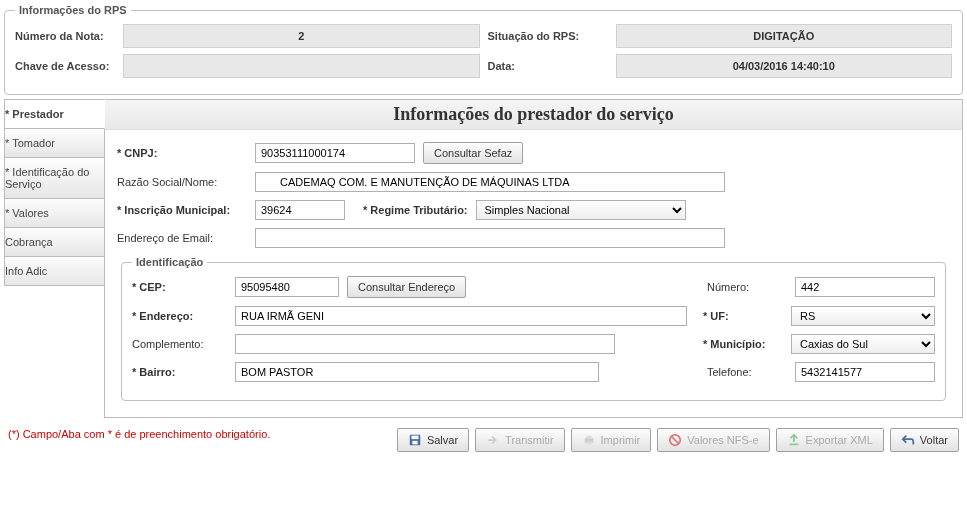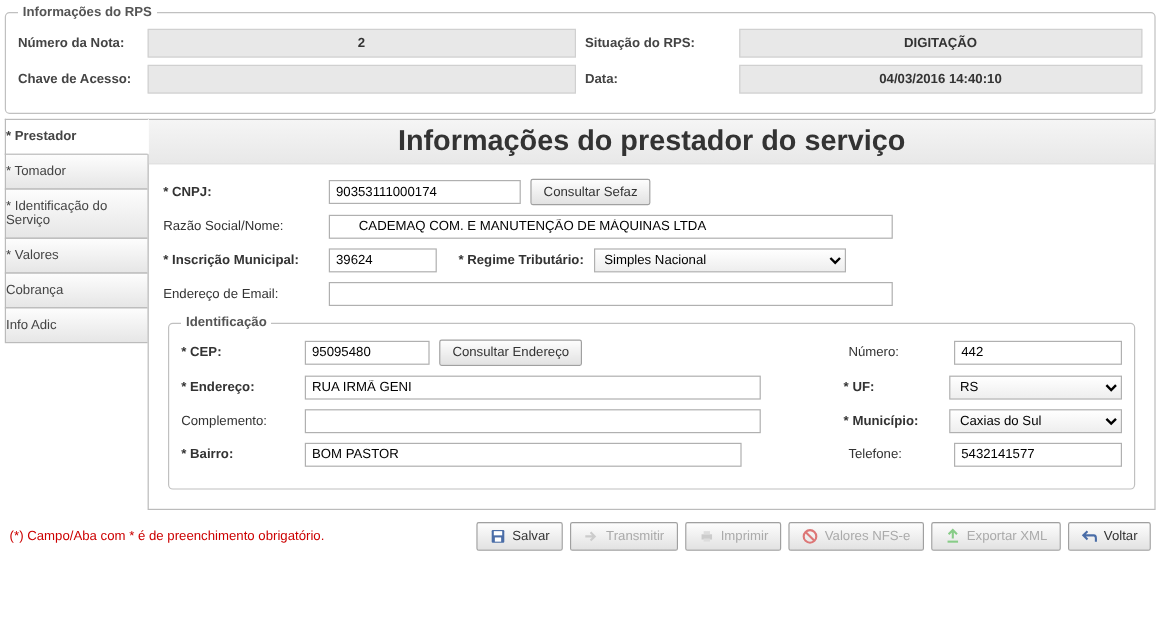--- a/index.html
+++ b/index.html
@@ -14,33 +14,33 @@
     .rps-col-left { display: flex; align-items: center; flex: 1; gap: 8px; }
     .rps-col-right { display: flex; align-items: center; flex: 1; gap: 8px; }
     
     .main-layout { display: flex; margin: 4px; gap: 0; }
     
     .tabs { width: 120px; display: flex; flex-direction: column; }
     .tab { padding: 8px 0; border: 1px solid #bbb; background: linear-gradient(#fdfdfd, #e6e6e6); color: #444; cursor: pointer; font-size: 11px; margin-bottom: -1px; }
     .tab.active { background: #fff; border-right: 1px solid #fff; font-weight: bold; position: relative; z-index: 2; }
     
     .content-panel { flex: 1; border: 1px solid #bbb; background: #fff; margin-left: -1px; padding: 8px 12px 12px 12px; position: relative; }
-    .panel-title { font-size: 24px; font-weight: bold; text-align: center; color: #333; margin-bottom: 12px; background: linear-gradient(#f5f5f5, #e8e8e8); padding: 4px; border-bottom: 1px solid #ddd; margin-left:-12px; margin-right:-12px; margin-top:-8px;}
+    .panel-title { font-size: 18px; font-weight: bold; text-align: center; color: #333; margin-bottom: 12px; background: linear-gradient(#f5f5f5, #e8e8e8); padding: 4px; border-bottom: 1px solid #ddd; margin-left:-12px; margin-right:-12px; margin-top:-8px;font-family:Liberation Serif, serif;}
     
     .form-row { display: flex; align-items: center; margin-bottom: 8px; gap: 8px; }
     .form-label { font-weight: normal; color: #333; min-width: 100px; font-size: 11px; }
     input[type="text"], select { border: 1px solid #b0b0b0; padding: 3px 5px; font-size: 11px; font-family: inherit; background: #fff; }
     select { background: linear-gradient(#fff,#eee); padding: 2px 4px; }
     
     .btn { border: 1px solid #a0a0a0; background: linear-gradient(#fdfdfd, #e2e2e2); padding: 4px 10px; font-size: 11px; cursor: pointer; border-radius: 2px; color: #333; display: inline-flex; align-items: center; gap: 5px; }
     .btn.disabled { color: #aaa; cursor: default; }
     
     .inner-fieldset { margin-top: 6px; }
     
-    .footer { display: flex; align-items: center; justify-content: space-between; padding: 6px 8px; }
+    .footer { display: flex; align-items: flex-start; justify-content: space-between; padding: 6px 8px; }
     .footnote { color: #c00; font-size: 11px; }
     .footer-buttons { display: flex; gap: 6px; }
     
     .icon { width: 14px; height: 14px; display: inline-block; }
   </style>
 </head>
 <body>
 
 <fieldset>
   <legend>Informações do RPS</legend>
@@ -115,21 +115,21 @@
         <button class="btn">
             <span>Consultar Endereço</span>
           </button>
         <span style="flex:1"></span>
         <span class="form-label" style="min-width:80px">Número:</span>
         <input type="text" style="width: 140px;" value="442">
       </div>
 
       <div class="form-row">
         <span class="form-label" style="min-width:95px;font-weight:bold">* Endereço:</span>
-        <input type="text" style="width: 380px;" value="RUA IRMÃ GENI">
+        <input type="text" style="width: 452px;" value="RUA IRMÃ GENI">
         <span style="flex:1"></span>
         <span class="form-label" style="min-width:80px;font-weight:bold">* UF:</span>
         <select style="width:144px"><option>RS</option></select>
       </div>
 
       <div class="form-row">
         <span class="form-label" style="min-width:95px">Complemento:</span>
         <input type="text" style="width: 380px;" value="">
         <span style="flex:1"></span>
         <span class="form-label" style="min-width:80px;font-weight:bold">* Município:</span>

